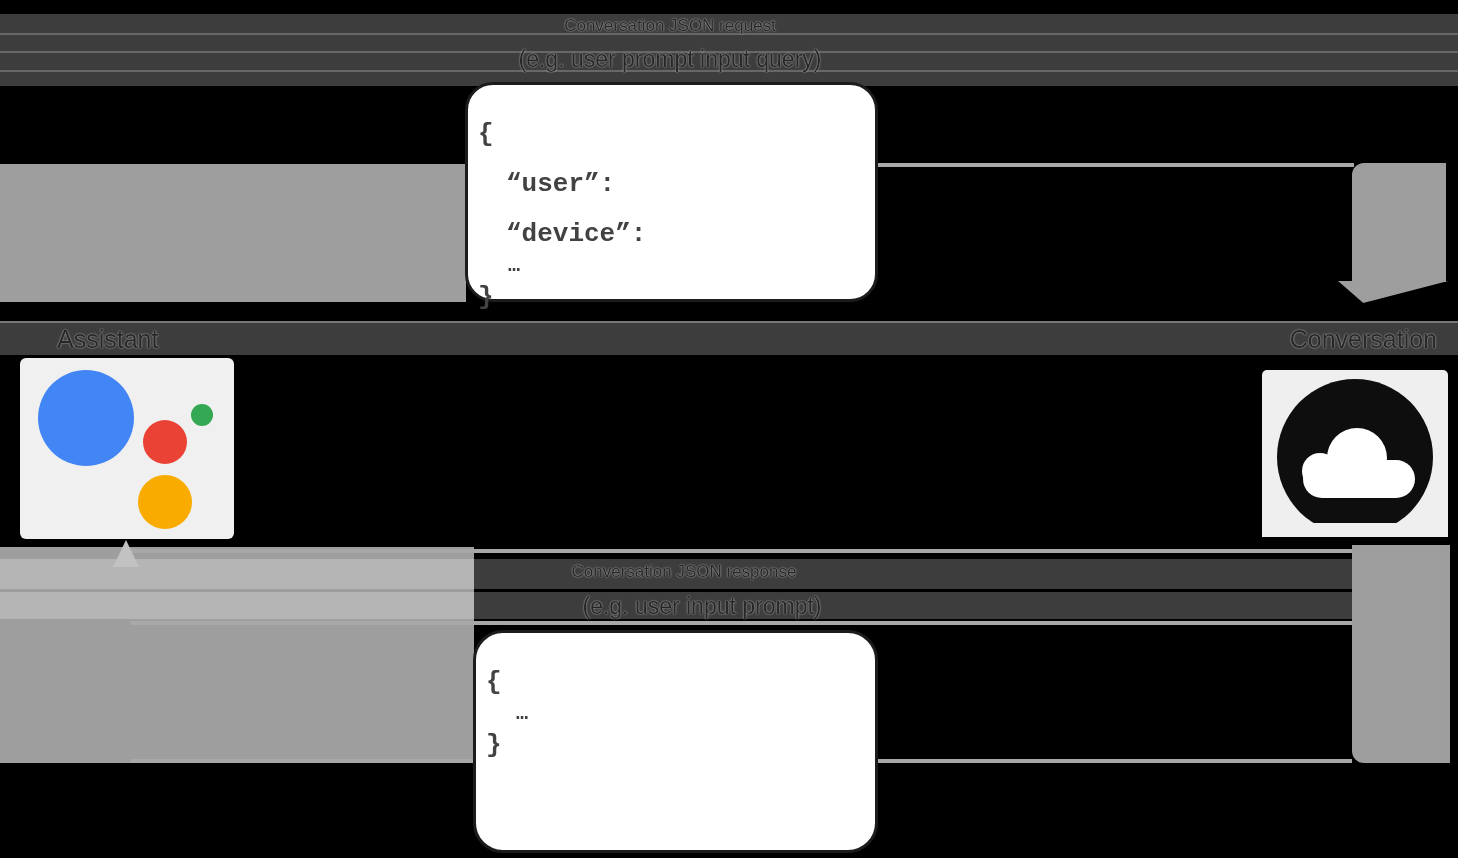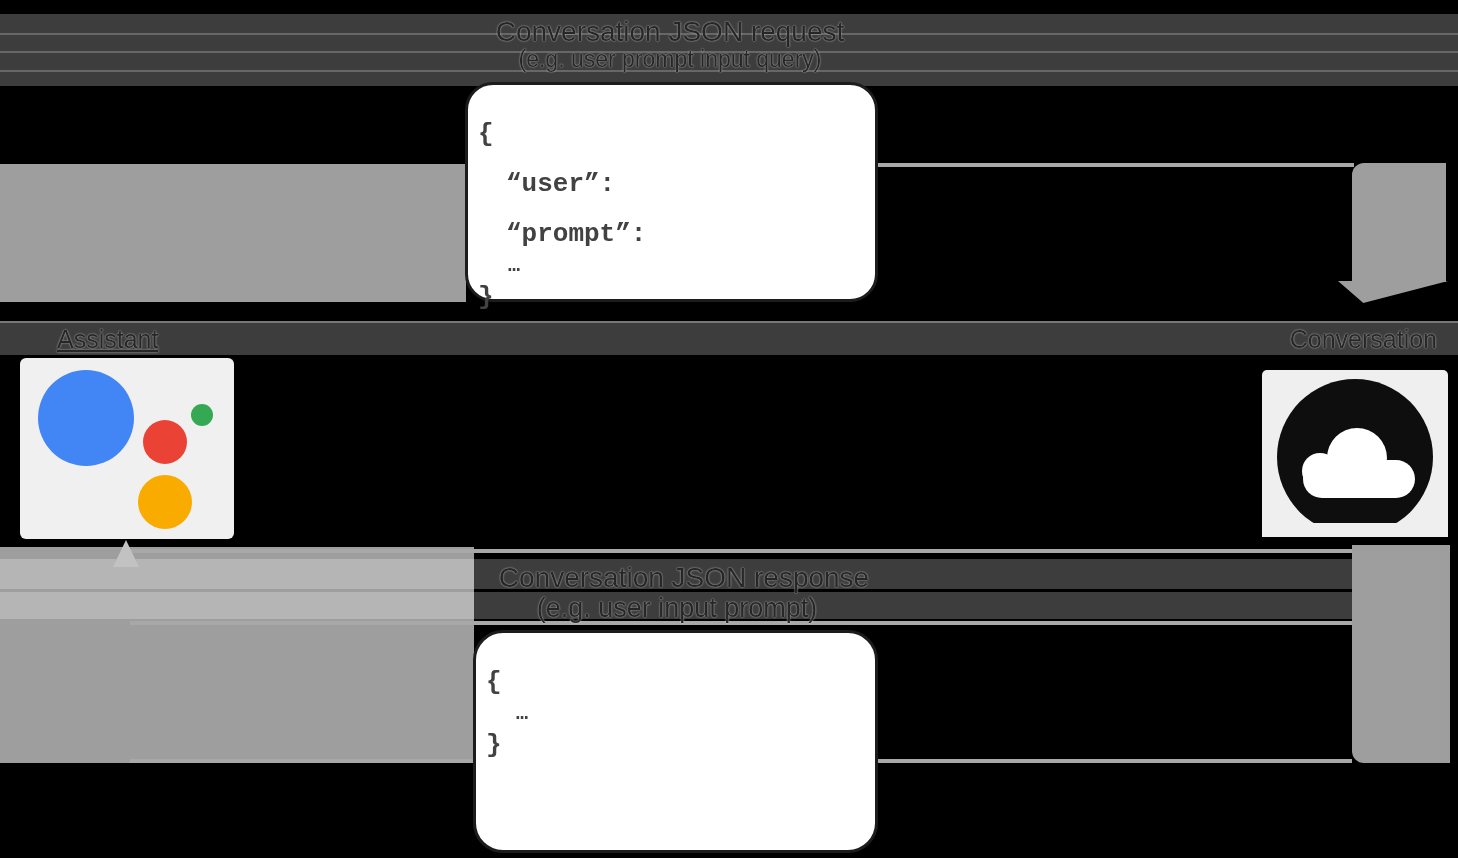--- a/index.html
+++ b/index.html
@@ -27,27 +27,27 @@
   .band{background:rgba(255,255,255,0.24);z-index:2;}
   .band-top{left:0;top:14px;width:1458px;height:72px;}
   .band-sep{position:absolute;left:0;width:100%;height:2px;background:rgba(255,255,255,0.22);}
   .band-names{left:0;top:321px;width:1458px;height:32px;border-top:2px solid rgba(255,255,255,0.30);}
   .band-b1{left:0;top:559px;width:1352px;height:30px;}
   .band-b2{left:0;top:592px;width:1352px;height:27px;}
 
   
   .lbl{color:#262626;text-shadow:0 0 2px rgba(255,255,255,0.55),0 0 1px rgba(255,255,255,0.40);
        z-index:4;white-space:nowrap;}
-  .flow-lbl{width:420px;text-align:center;font-size:28px;}
+  .flow-lbl{width:420px;text-align:center;font-size:17px;}
   .t1{left:460px;top:16px;}
   .t2{left:460px;top:46px;font-size:23px;}
   .b1{left:474px;top:562px;}
-  .b2{left:467px;top:593px;font-size:27px;}
+  .b2{left:492px;top:593px;font-size:23px;}
   .actor-lbl{top:325px;font-size:25px;}
-  .assistant-lbl{left:57px;text-decoration:underline;}
+  .assistant-lbl{left:57px;}
   .fulfillment-lbl{right:21px;text-align:right;}
 
   
   .json-box{background:#ffffff;border:3px solid #1c1c1c;border-radius:28px;z-index:5;
             box-sizing:border-box;padding:34px 10px 0 10px;}
   .json-top{left:465px;top:82px;width:413px;height:220px;}
   .json-bottom{left:473px;top:630px;width:405px;height:223px;border-radius:30px;}
   .code-line{font-family:"Liberation Mono",monospace;font-weight:700;font-size:26px;
              line-height:30px;color:#424242;white-space:pre;}
   .indent{padding-left:28px;margin-top:20px;}
@@ -88,21 +88,21 @@
   <div class="abs band band-names"></div>
   <div class="abs band band-b1"></div>
   <div class="abs band band-b2"></div>
 
   <div class="abs lbl flow-lbl t1">Conversation JSON request</div>
   <div class="abs lbl flow-lbl t2">(e.g. user prompt input query)</div>
 
   <div class="abs json-box json-top">
     <div class="code-line">{</div>
     <div class="code-line indent">“user”:</div>
-    <div class="code-line indent">“prompt”:</div>
+    <div class="code-line indent">“device”:</div>
     <div class="code-line dots">…</div>
     <div class="code-line">}</div>
   </div>
 
   <div class="abs lbl actor-lbl assistant-lbl">Assistant</div>
   <div class="abs lbl actor-lbl fulfillment-lbl">Conversation</div>
 
   <div class="abs tile assistant-tile">
     <div class="dot dot-blue"></div>
     <div class="dot dot-green"></div>

